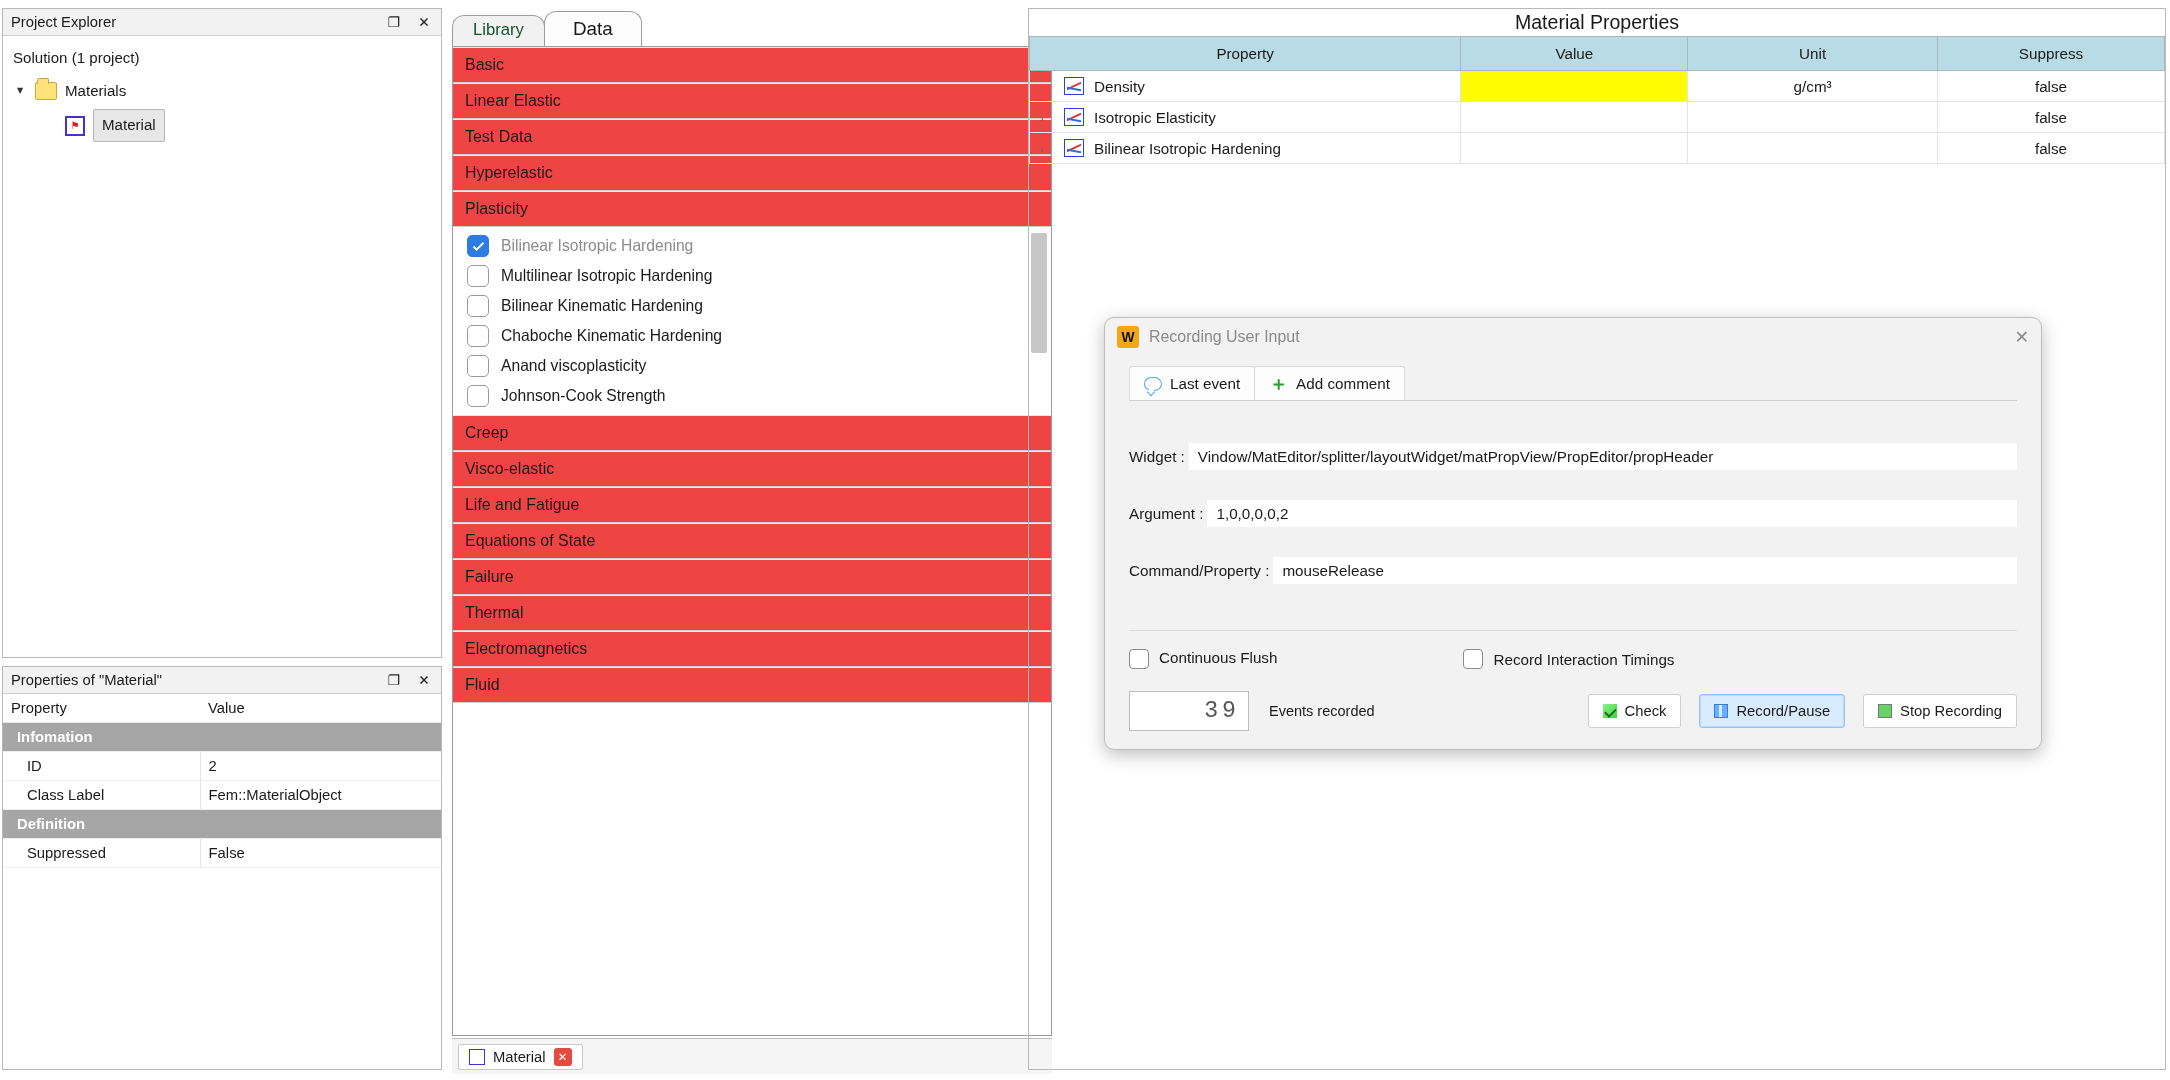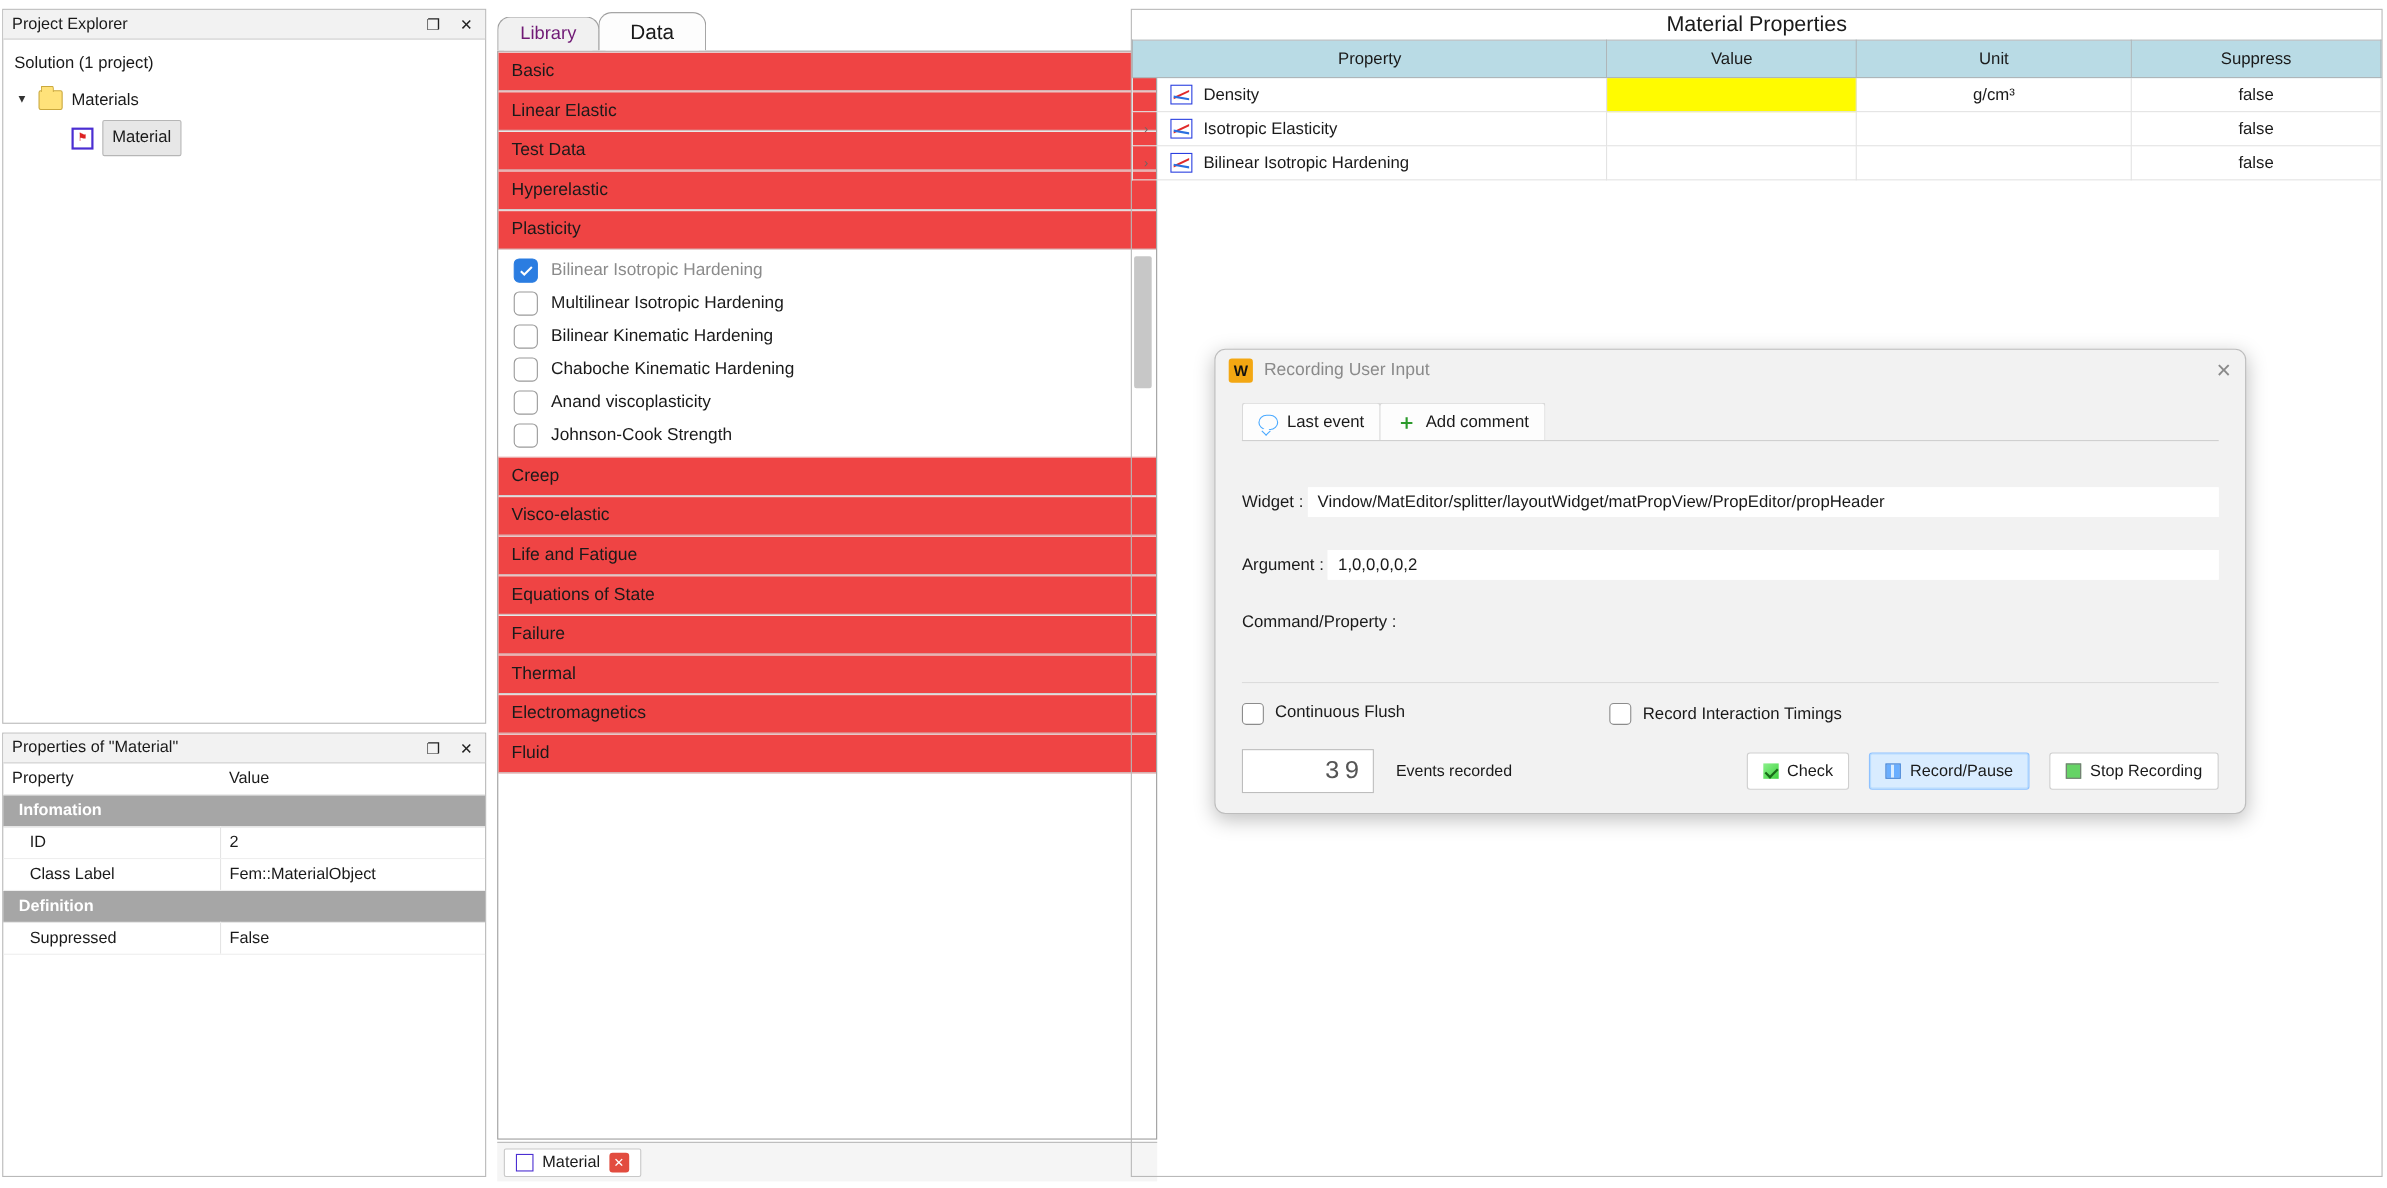--- a/index.html
+++ b/index.html
@@ -46,21 +46,21 @@
   .prop-table td:first-child{ padding-left:24px; }
   .prop-table td.valcell{border-left:1px solid #e4e4e4;}
   
   .mid-col{ position:absolute; left:452px; top:6px; width:600px; height:1030px; }
   .tab-strip{ display:flex; align-items:flex-end; height:40px; position:relative; }
   .tab{
     background:#fdfdfd; border:1px solid #9d9d9d; border-bottom:none;
     padding:4px 20px 6px 20px; border-radius:12px 12px 0 0;
     font-size:1.15rem; margin-right:-1px; cursor:pointer; position:relative;
   }
-  .tab.inactive{background:#f1f1f1; color:#701a75;}
+  .tab.inactive{background:#f1f1f1; color:#14532d;}
   .tab.active{z-index:2; font-size:1.3rem; padding:6px 28px;}
   .tab-body{ border:1px solid #9d9d9d; border-top:1px solid #9d9d9d; height:calc(100% - 40px);
              overflow:hidden; display:flex; flex-direction:column; background:#fff8; }
   .cat-header{ background:#ef4444; border-bottom:1px solid #cfcfcf; border-top:1px solid #e8e8e8;
                padding:8px 12px; font-size:1.1rem; cursor:pointer;}
   .cat-items{ background:#fff; padding:4px 6px 4px 12px; position:relative;}
   .scroll-thumb{position:absolute;right:4px;top:6px;width:16px;height:120px;background:#c7c7c7;border-radius:2px;}
   .chk-row{ display:flex; align-items:center; gap:12px; padding:4px 2px; font-size:1.08rem;}
   .chk{ width:22px;height:22px;border:1.5px solid #9a9a9a;border-radius:5px;background:#fff;
         display:flex;align-items:center;justify-content:center; cursor:pointer;}
@@ -328,20 +328,21 @@
       <div class="kv">
         <label>Widget :</label>
         <div class="val">Vindow/MatEditor/splitter/layoutWidget/matPropView/PropEditor/propHeader</div>
       </div>
       <div class="kv">
         <label>Argument :</label>
         <div class="val">1,0,0,0,0,2</div>
       </div>
       <div class="kv">
         <label>Command/Property :</label>
+        <div class="val">mouseRelease</div>
       </div>
 
       <div class="dlg-sep"></div>
 
       <div class="dlg-row">
         <span style="display:flex;align-items:flex-start;gap:10px">
           <span class="chk-sm"></span>
           <span>Continuous Flush</span>
         </span>
         <span style="display:flex;align-items:center;gap:10px;margin-left:160px">

